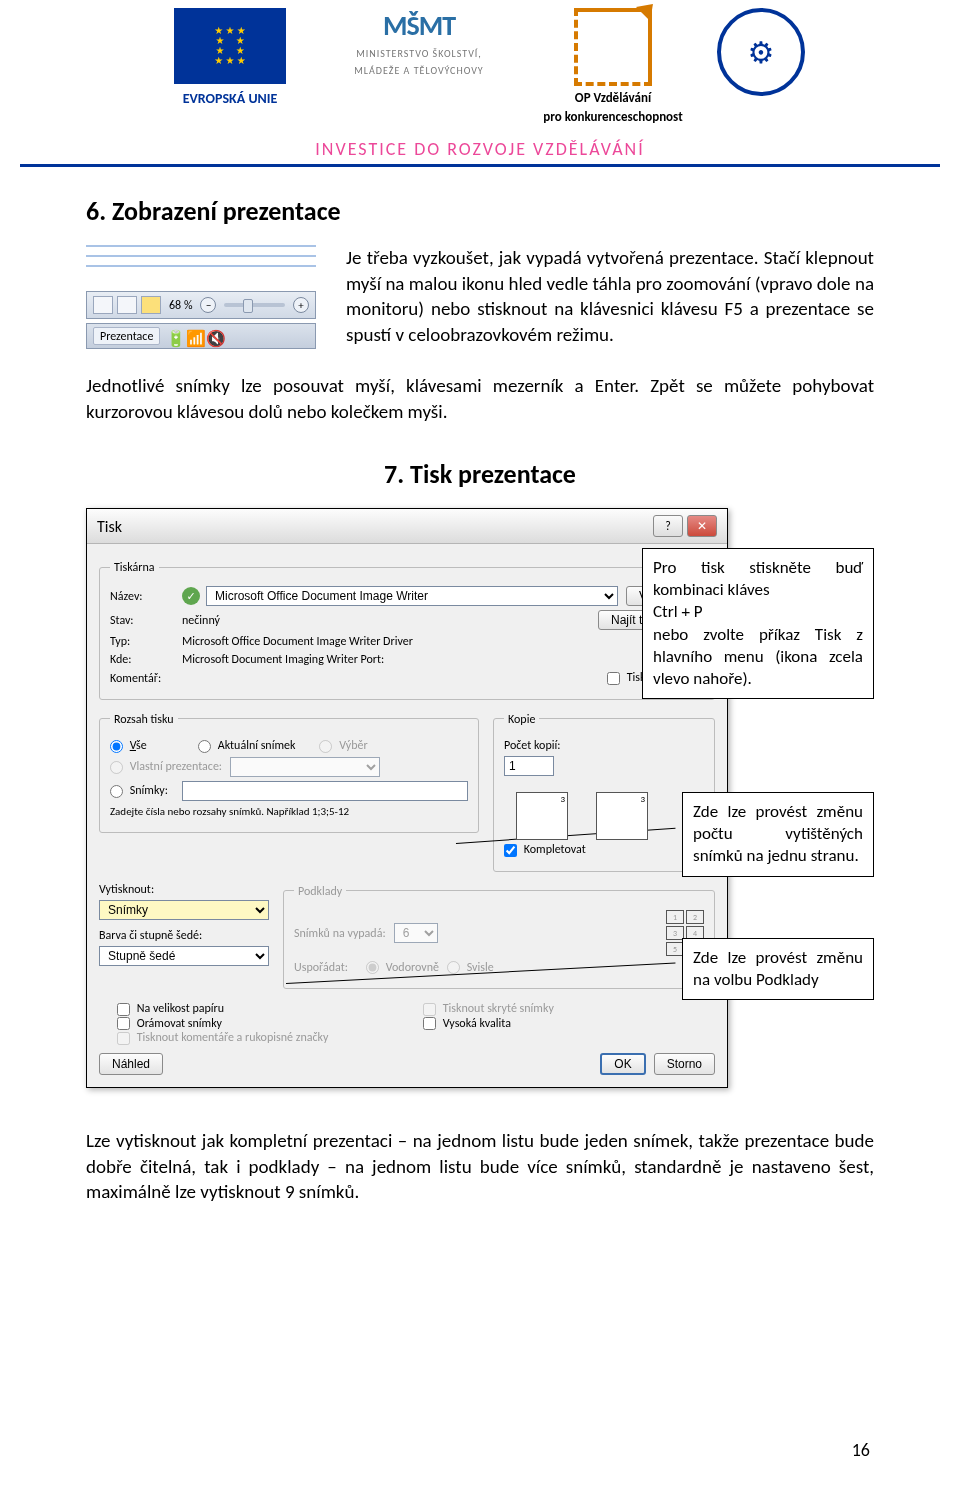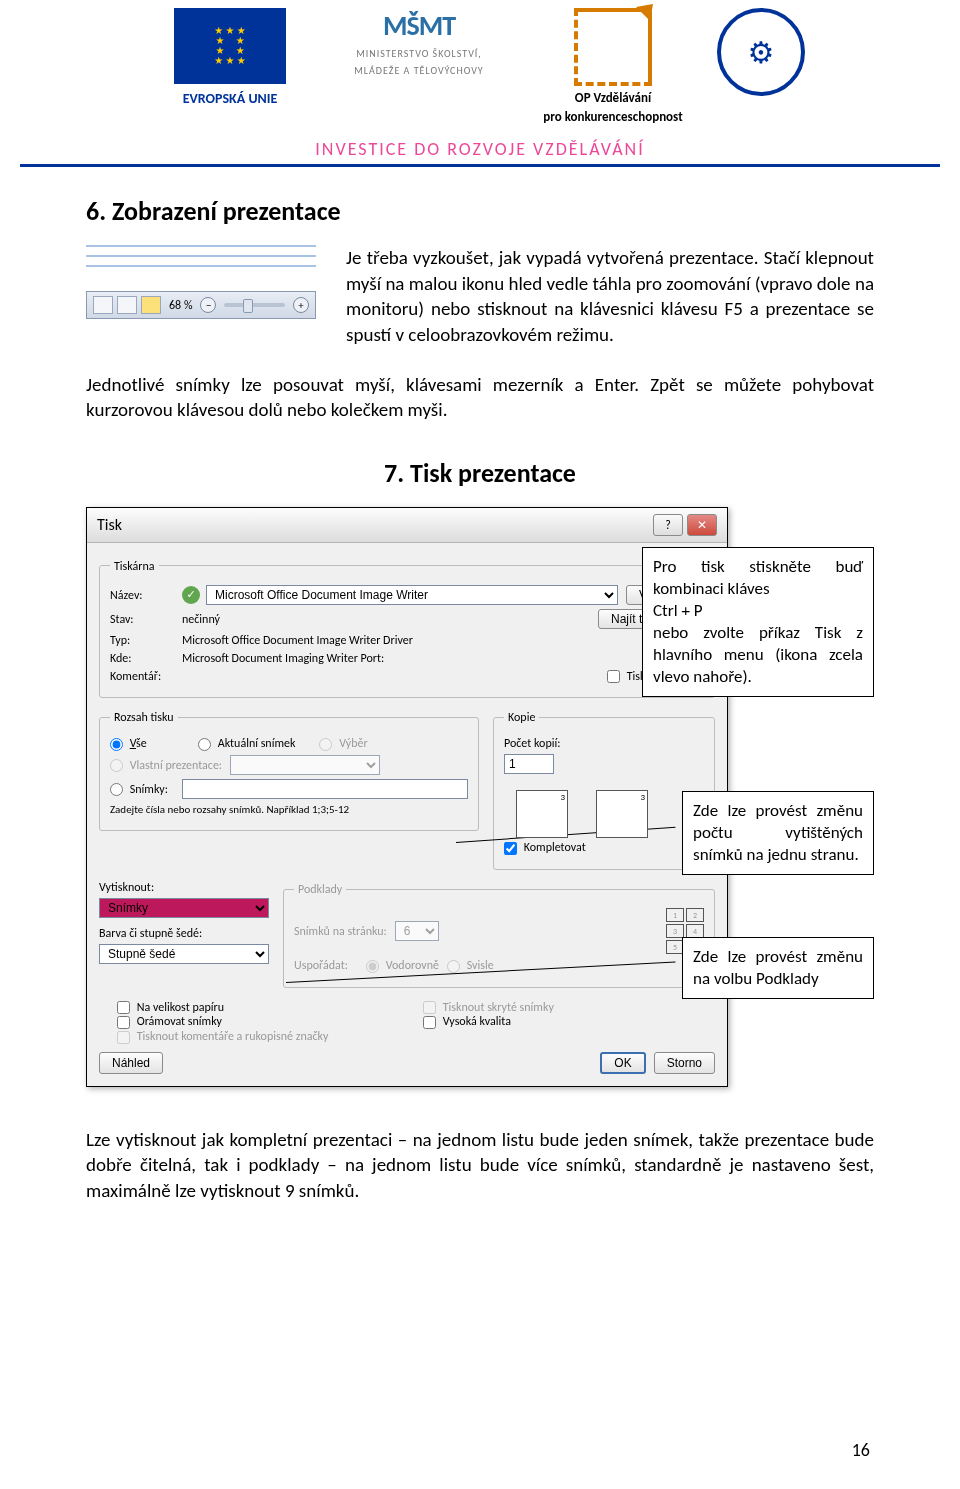--- a/index.html
+++ b/index.html
@@ -72,21 +72,21 @@
   .handout-grid div{border:1px solid #555;font-size:8px;text-align:center;line-height:12px;}
   .callout{position:absolute;border:1px solid #000;background:#fff;padding:8px 10px;font-size:17px;text-align:justify;line-height:1.3;width:210px;}
   .c1{top:40px;right:0;}
   .c2{top:284px;right:0;width:170px;}
   .c3{top:430px;right:0;width:170px;}
   .line{position:absolute;border-top:1px solid #000;transform-origin:left center;}
   .dlg-footer{display:flex;justify-content:flex-end;gap:8px;margin-top:8px;}
   .dlg-footer-left{margin-right:auto;}
   .footer-para{margin-top:40px;}
   .pagenum{position:absolute;bottom:28px;right:90px;font-size:18px;}
-  .hl{background:#be185d;}
+  .hl{background:#fef9c3;}
 </style>
 </head>
 <body>
 
 <div class="page">
 
   <div class="header">
     <div class="eu-logo">
       <div class="eu-flag">
         <div class="eu-star-ring">★&nbsp;★&nbsp;★<br>★&nbsp;&nbsp;&nbsp;&nbsp;&nbsp;★<br>★&nbsp;&nbsp;&nbsp;&nbsp;&nbsp;★<br>★&nbsp;★&nbsp;★</div>
@@ -124,20 +124,26 @@
           <span class="viewbtn"></span>
           <span class="viewbtn"></span>
           <span class="viewbtn slideshowbtn"></span>
           <span class="zoompct">68 %</span>
           <span class="minus">−</span>
           <span class="slider">
               <span class="thumb"></span>
             </span>
           <span class="plus">+</span>
         </div>
+        <div class="statusbar">
+          <span class="status-label">Prezentace</span>
+          <span class="ico">🔋</span>
+          <span class="ico">📶</span>
+          <span class="ico">🔇</span>
+        </div>
       </div>
       <div class="para">Je třeba vyzkoušet, jak vypadá vytvořená prezentace. Stačí klepnout myší na malou ikonu hled vedle táhla pro zoomování (vpravo dole na monitoru) nebo stisknout na klávesnici klávesu F5 a prezentace se spustí v celoobrazovkovém režimu.</div>
     </div>
 
     <p class="para" style="margin-top:24px;">Jednotlivé snímky lze posouvat myší, klávesami mezerník a Enter. Zpět se můžete pohybovat kurzorovou klávesou dolů nebo kolečkem myši.</p>
 
     <h2 class="section centered" style="margin-top:34px;">7. Tisk prezentace</h2>
 
     <div class="print-area">
 
@@ -248,21 +254,21 @@
               <div class="frow" style="margin-top:8px;">
                   <label>Barva či stupně šedé:</label>
                 </div>
               <select style="width:100%;">
                 <option>Stupně šedé</option>
               </select>
             </div>
             <fieldset class="col disabled">
               <legend>Podklady</legend>
               <div class="frow">
-                <label>Snímků na stránku:</label>
+                <label>Snímků na vypadá:</label>
                 <select style="width:44px;" disabled=""><option>6</option></select>
                 <div style="margin-left:auto;">
                   <div class="handout-grid">
                     <div>1</div>
                       <div>2</div>
                       <div>3</div>
                       <div>4</div>
                       <div>5</div>
                       <div>6</div>
                   </div>

